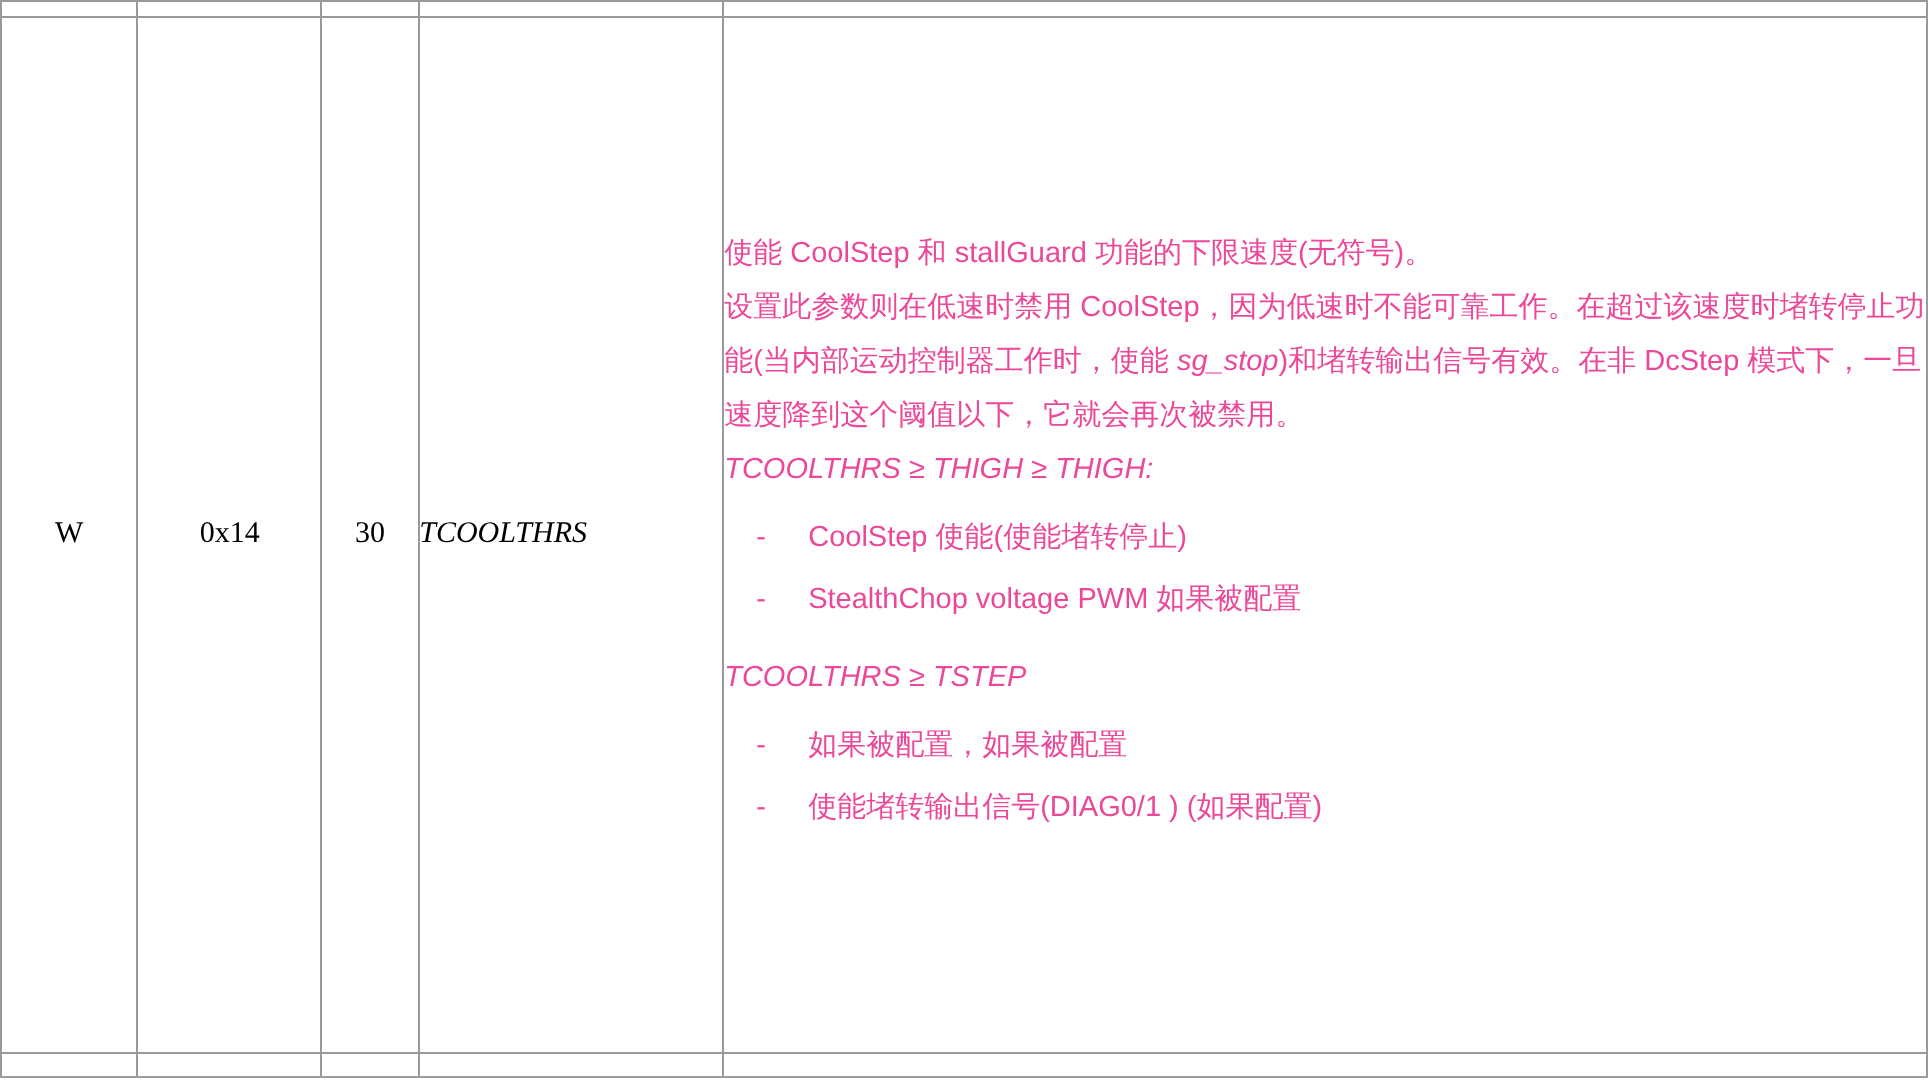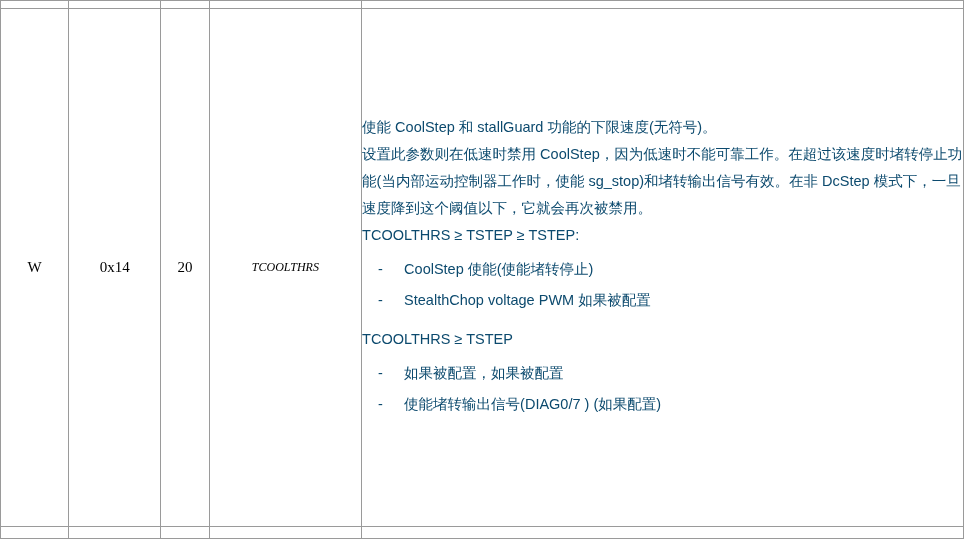--- a/index.html
+++ b/index.html
@@ -36,38 +36,38 @@
   .col-num { width: 48px; }
   .col-name{ width: 152px; }
   .col-desc{ width: 600px; }
 
   .cell-center {
     text-align: center;
     font-family: "Liberation Serif", serif;
     font-size: 15px;
   }
   .cell-name {
-    text-align: center;
     font-style: italic;
-    font-size: 12px;
+    font-size: 15px;
   }
   .desc {
     padding: 6px 10px 8px 12px;
     vertical-align: top;
     font-family: "Liberation Sans", sans-serif;
     font-size: 14.5px;
     line-height: 1.85;
-    color: #0c4a6e;
+    color: #ec4899;
   }
   .desc p {
     margin: 0 0 0 0;
   }
   .p-gap-lg { margin-bottom: 26px; }
   .p-gap-sm { margin-bottom: 10px; }
   .ital {
+    font-style: italic;
   }
   ul.dash-list {
     list-style: none;
     margin: 8px 0 0 0;
     padding: 0 0 0 42px;
   }
   ul.dash-list li {
     position: relative;
     margin: 0 0 4px 0;
     line-height: 1.8;
@@ -97,34 +97,34 @@
       <tr class="row-top">
         <td></td>
         <td></td>
         <td></td>
         <td></td>
         <td></td>
       </tr>
       <tr class="row-main">
         <td class="cell-center">W</td>
         <td class="cell-center">0x14</td>
-        <td class="cell-center">20</td>
+        <td class="cell-center">30</td>
         <td class="cell-name">TCOOLTHRS</td>
         <td class="desc">
           <p class="p-gap-lg">使能 CoolStep 和 stallGuard 功能的下限速度(无符号)。</p>
           <p class="p-gap-lg">设置此参数则在低速时禁用 CoolStep，因为低速时不能可靠工作。在超过该速度时堵转停止功能(当内部运动控制器工作时，使能 <span class="ital">sg_stop</span>)和堵转输出信号有效。在非 DcStep 模式下，一旦速度降到这个阈值以下，它就会再次被禁用。</p>
-          <p class="ital p-gap-sm">TCOOLTHRS ≥ TSTEP ≥ TSTEP:</p>
+          <p class="ital p-gap-sm">TCOOLTHRS ≥ THIGH ≥ THIGH:</p>
           <ul class="dash-list">
             <li><span class="dash">-</span><span>CoolStep 使能(使能堵转停止)</span></li>
             <li><span class="dash">-</span><span>StealthChop  voltage PWM 如果被配置</span></li>
           </ul>
           <p class="ital p-gap-sm" style="margin-top:13px;">TCOOLTHRS ≥ TSTEP</p>
           <ul class="dash-list">
             <li><span class="dash">-</span><span>如果被配置，如果被配置</span></li>
-            <li><span class="dash">-</span><span>使能堵转输出信号(DIAG0/7 ) (如果配置)</span></li>
+            <li><span class="dash">-</span><span>使能堵转输出信号(DIAG0/1 ) (如果配置)</span></li>
           </ul>
         </td>
       </tr>
       <tr class="row-bottom">
         <td></td>
         <td></td>
         <td></td>
         <td></td>
         <td></td>
       </tr>

